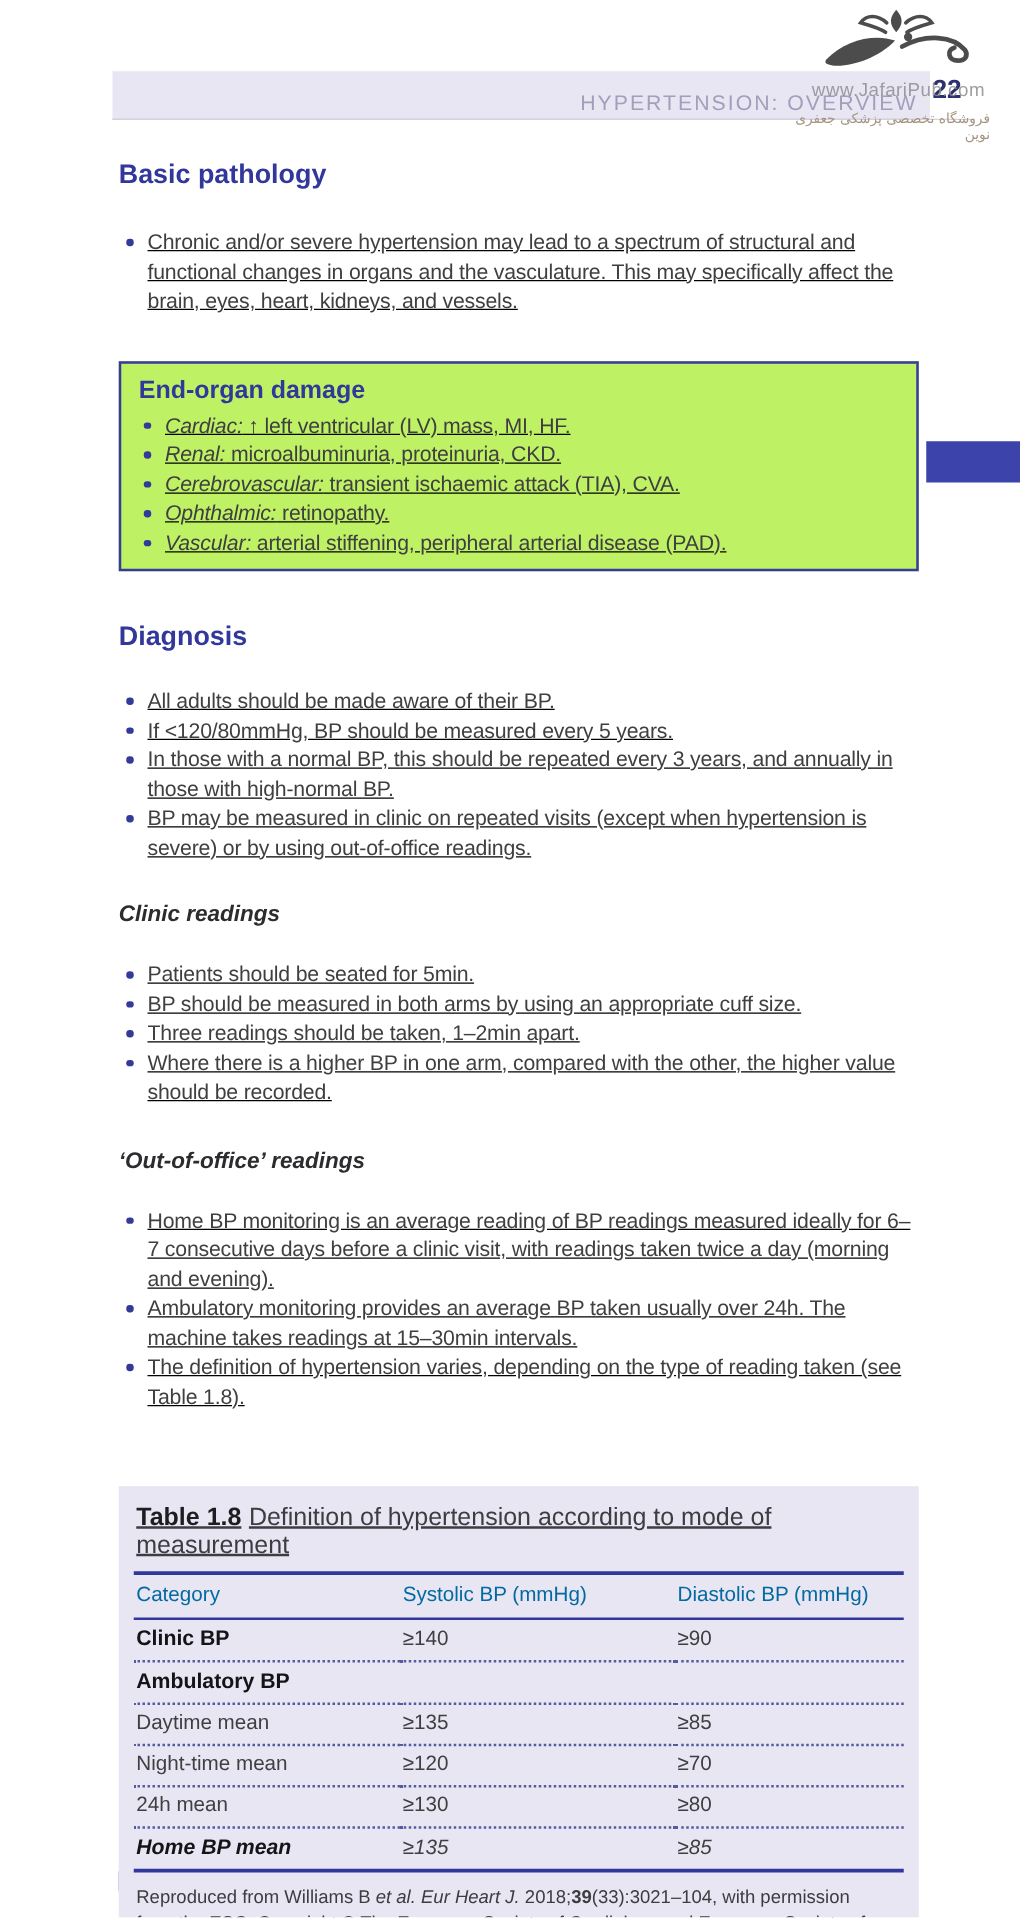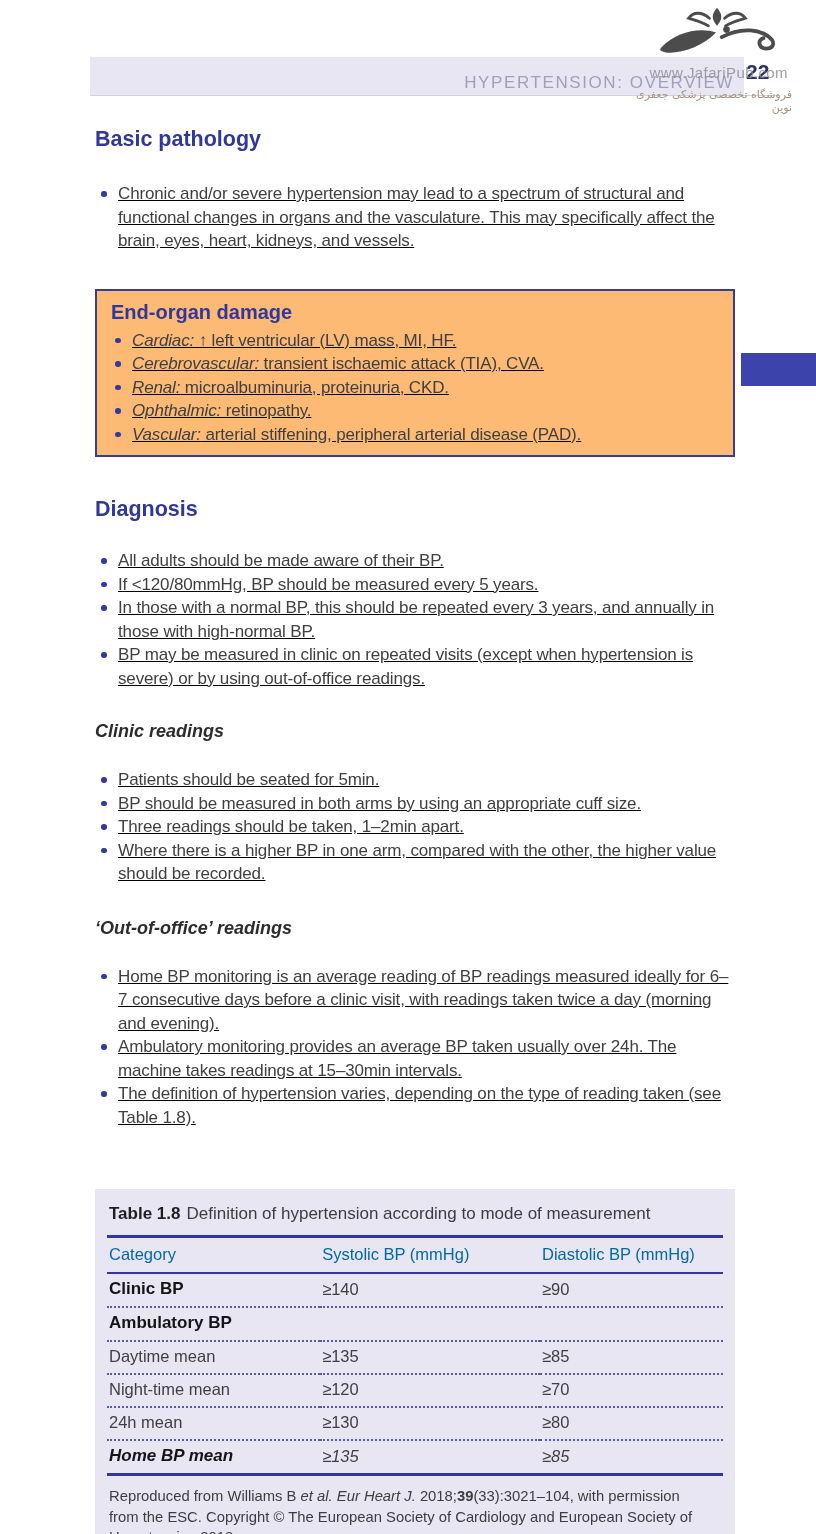--- a/index.html
+++ b/index.html
@@ -36,31 +36,31 @@
   ul.bullets .dot{flex:0 0 23px;position:relative;}
   ul.bullets .dot::after{content:"";position:absolute;left:6px;top:9px;width:5.5px;height:5.5px;
                          border-radius:50%;background:#333a99;}
   ul.bullets .txt{flex:1 1 auto;}
   ul.bullets .txt i{font-style:italic;}
   #basic-list{margin-top:7px;}
   #diag-list{margin-top:4px;}
   #clinic-list,#ooo-list{margin-top:3px;}
 
   
-  .box{margin-top:14px;border:2px solid #363c97;background:#fdba74;padding:8px 28px 9px 12px;}
+  .box{margin-top:14px;border:2px solid #363c97;background:#bef264;padding:8px 28px 9px 12px;}
   .box-title{margin:0 0 4px 2px;font-size:20px;line-height:26px;font-weight:700;color:#31379b;}
   .box ul.bullets li{color:#3f3e41;}
 
   
   .subhead{margin:9px 0 0 0;font-size:18px;line-height:23px;font-style:italic;font-weight:700;color:#2c2b2e;}
   #clinic-title{margin-top:8px;}
 
   
   .table-wrap{margin-top:38px;background:#e8e6f3;padding:12px 12px 17px 12px;}
-  .tbl-caption{font-size:17px;line-height:22px;color:#3d3c40;margin:2px 0 10px 2px;}
+  .tbl-caption{font-size:20px;line-height:22px;color:#3d3c40;margin:2px 0 10px 2px;text-decoration:underline;}
   .tbl-caption .lbl{font-weight:700;color:#1d1d22;margin-right:6px;}
   table.bp{width:100%;border-collapse:collapse;border-top:3px solid #31379b;}
   table.bp th{text-align:left;font-weight:400;font-size:16.5px;color:#0369a1;
               padding:7px 0 8px 2px;border-bottom:2px solid #31379b;}
   table.bp th:nth-child(1){width:34.6%;}
   table.bp th:nth-child(2){width:35.7%;}
   table.bp th:nth-child(3){width:29.7%;}
   table.bp td{font-size:16.5px;color:#3f3e41;padding:5px 0 7px 2px;border-bottom:2px dotted #565b9f;}
   table.bp td.bold{font-weight:700;color:#141418;font-size:17px;}
   table.bp tr:last-child td{border-bottom:3px solid #31379b;font-style:italic;}
@@ -108,25 +108,25 @@
 
     <div class="box">
       <h3 class="box-title">End-organ damage</h3>
       <ul class="bullets">
           <li>
             <span class="dot"></span>
             <span class="txt"><i>Cardiac:</i> ↑ left ventricular (LV) mass, MI, HF.</span>
           </li>
           <li>
             <span class="dot"></span>
+            <span class="txt"><i>Renal:</i> microalbuminuria, proteinuria, CKD.</span>
+          </li>
+          <li>
+            <span class="dot"></span>
             <span class="txt"><i>Cerebrovascular:</i> transient ischaemic attack (TIA), CVA.</span>
-          </li>
-          <li>
-            <span class="dot"></span>
-            <span class="txt"><i>Renal:</i> microalbuminuria, proteinuria, CKD.</span>
           </li>
           <li>
             <span class="dot"></span>
             <span class="txt"><i>Ophthalmic:</i> retinopathy.</span>
           </li>
           <li>
             <span class="dot"></span>
             <span class="txt"><i>Vascular:</i> arterial stiffening, peripheral arterial disease (PAD).</span>
           </li>
         </ul>

